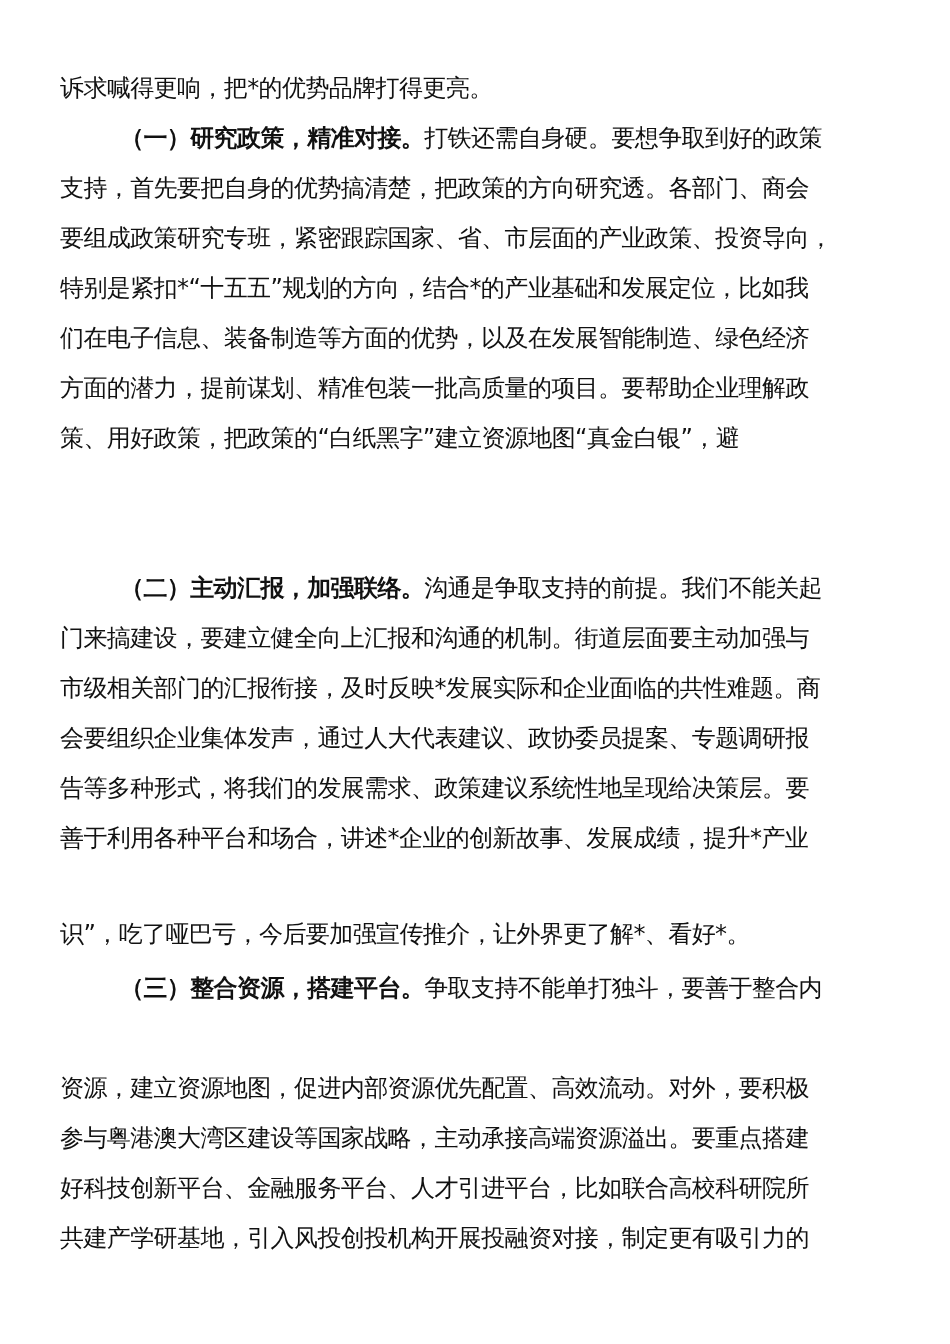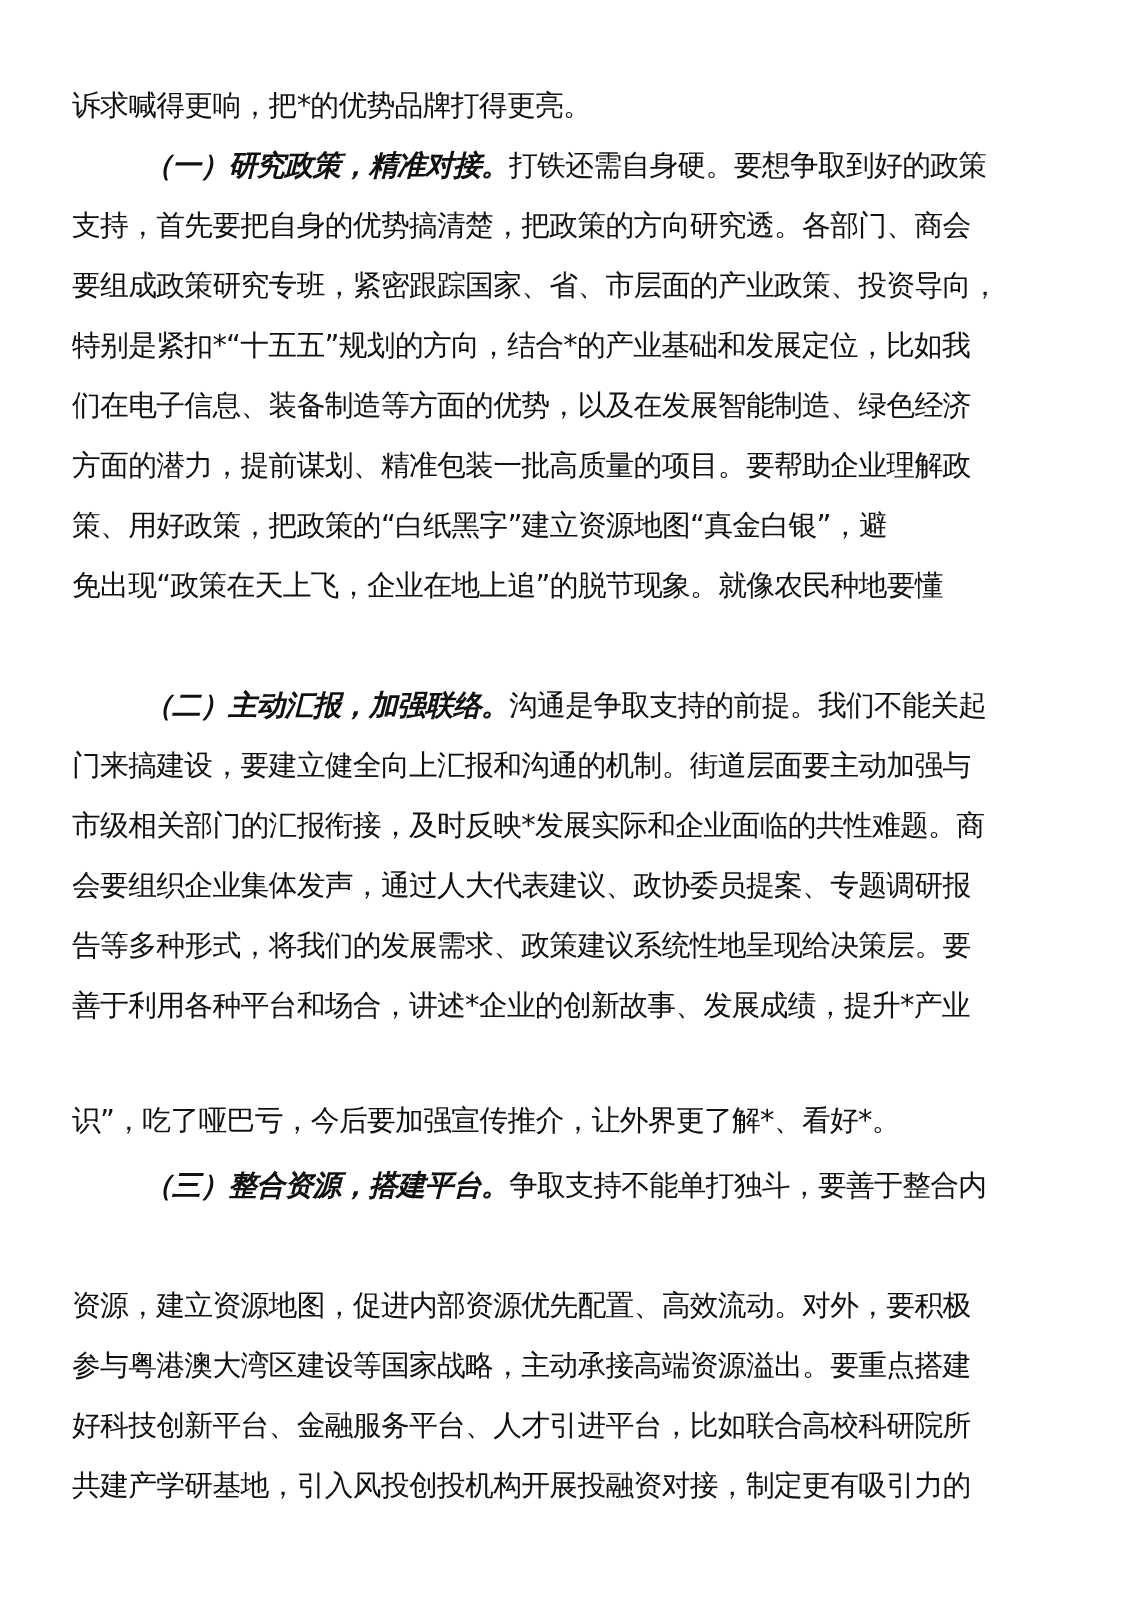--- a/index.html
+++ b/index.html
@@ -2,36 +2,35 @@
 <html><head>
 <meta charset="utf-8">
 <style>
   html, body { margin: 0; padding: 0; background: #ffffff; }
   body { width: 950px; height: 1344px; position: relative; overflow: hidden;
          font-family: "DejaVu Sans", "Liberation Sans", sans-serif; color: #111; }
   .page { position: absolute; left: 0; top: 0; width: 950px; height: 1100px; }
   .line { position: absolute; left: 60px; height: 50px; line-height: 50px;
           font-size: 24px; white-space: nowrap; letter-spacing: -0.6px; }
   .indent { left: 120px; }
-  .b { font-weight: bold; font-style: italic; }
+  .b { font-weight: bold; }
 </style>
 </head>
 <body>
 
 <div class="page">
   <div class="line" style="top:63px">诉求喊得更响，把*的优势品牌打得更亮。</div>
 
   <div class="line indent" style="top:113px"><span class="b">（一）研究政策，精准对接。</span><span>打铁还需自身硬。要想争取到好的政策</span></div>
   <div class="line" style="top:163px">支持，首先要把自身的优势搞清楚，把政策的方向研究透。各部门、商会</div>
   <div class="line" style="top:213px">要组成政策研究专班，紧密跟踪国家、省、市层面的产业政策、投资导向，</div>
   <div class="line" style="top:263px">特别是紧扣*“十五五”规划的方向，结合*的产业基础和发展定位，比如我</div>
   <div class="line" style="top:313px">们在电子信息、装备制造等方面的优势，以及在发展智能制造、绿色经济</div>
   <div class="line" style="top:363px">方面的潜力，提前谋划、精准包装一批高质量的项目。要帮助企业理解政</div>
   <div class="line" style="top:413px">策、用好政策，把政策的“白纸黑字”建立资源地图“真金白银”，避</div>
-  <div class="line" style="top:463px">免出现“政策在天上飞，企业在地上追”的脱节现象。就像农民种地要懂</div>
 
   <div class="line" style="top:613px">门来搞建设，要建立健全向上汇报和沟通的机制。街道层面要主动加强与</div>
   <div class="line indent" style="top:563px"><span class="b">（二）主动汇报，加强联络。</span><span>沟通是争取支持的前提。我们不能关起</span></div>
   <div class="line" style="top:663px">市级相关部门的汇报衔接，及时反映*发展实际和企业面临的共性难题。商</div>
   <div class="line" style="top:713px">会要组织企业集体发声，通过人大代表建议、政协委员提案、专题调研报</div>
   <div class="line" style="top:763px">告等多种形式，将我们的发展需求、政策建议系统性地呈现给决策层。要</div>
   <div class="line" style="top:813px">善于利用各种平台和场合，讲述*企业的创新故事、发展成绩，提升*产业</div>
   <div class="line" style="top:909px">识”，吃了哑巴亏，今后要加强宣传推介，让外界更了解*、看好*。</div>
 
   <div class="line indent" style="top:963px"><span class="b">（三）整合资源，搭建平台。</span><span>争取支持不能单打独斗，要善于整合内</span></div>

